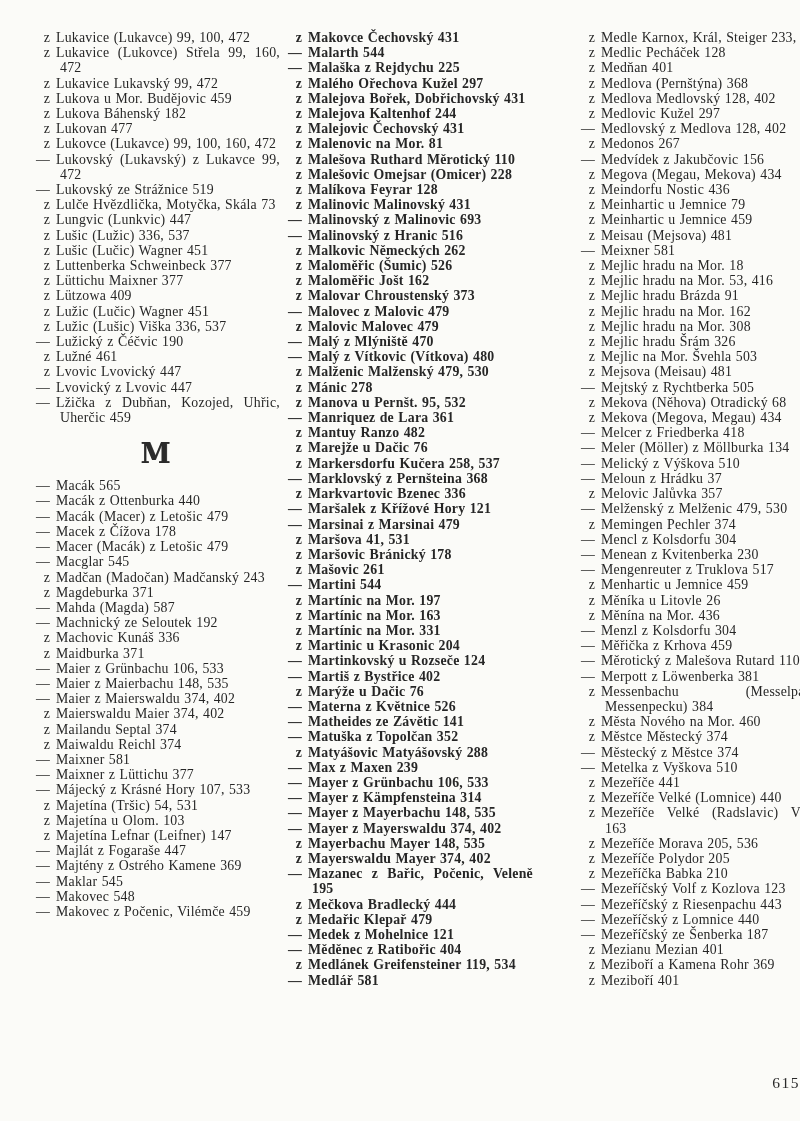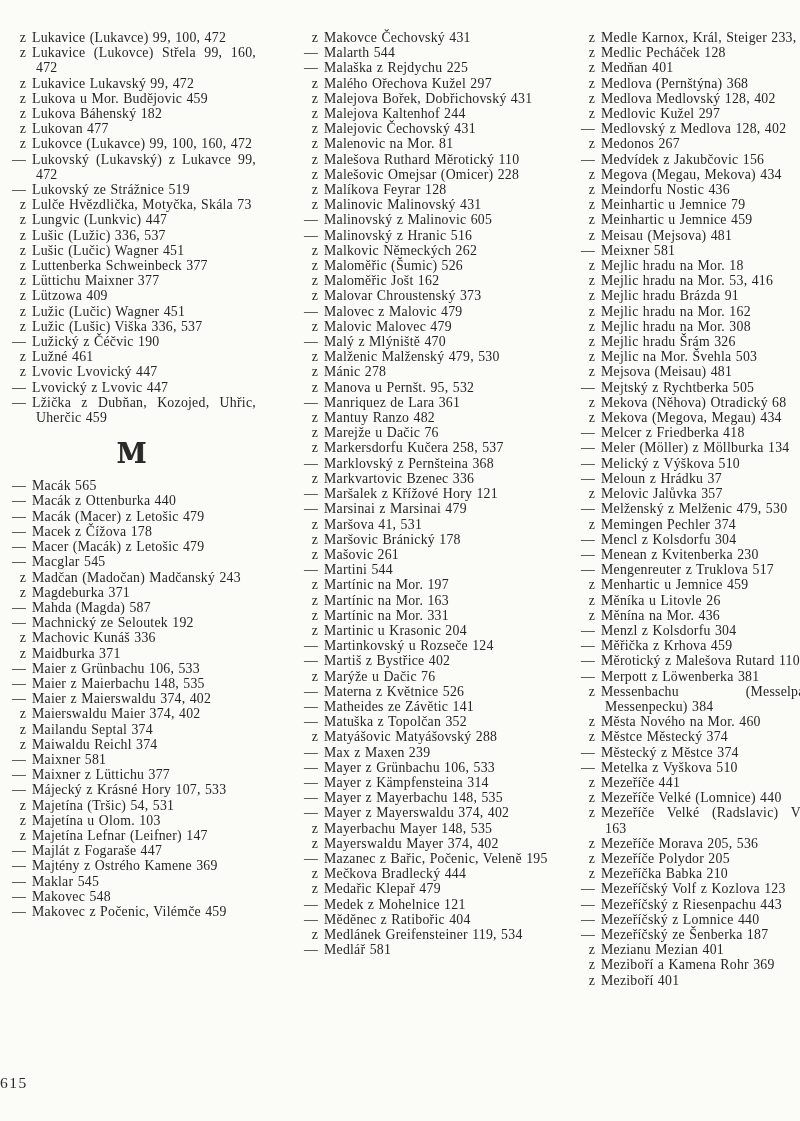--- a/index.html
+++ b/index.html
@@ -9,22 +9,22 @@
     font-family: "Liberation Serif", "DejaVu Serif", serif;
   }
   .page {
     position: relative;
     width: 800px; height: 1121px;
     background: #fbfbf8;
     color: #262626;
     overflow: hidden;
   }
   .col { position: absolute; top: 30px; }
-  #col-0 { left: 8px;  width: 248px; }
-  #col-1 { left: 300px; width: 249px; }
+  #col-0 { left: 32px;  width: 248px; }
+  #col-1 { left: 284px; width: 249px; font-weight: bold; }
   #col-2 { left: 577px; width: 252px; }
   .entry {
     font-size: 13.8px;
     line-height: 15.2px;
     letter-spacing: 0.25px;
     word-spacing: 0.6px;
     text-align: justify;
     padding-left: 28px;
     text-indent: -28px;
   }
@@ -43,21 +43,21 @@
     text-align: center;
     letter-spacing: 1px;
     margin: 13px 0 9px 0;
     color: #2a2a2a;
     text-shadow: 0.4px 0.4px 0 #555;
   }
   .page-number {
     position: absolute;
     left: 0; right: 0;
     top: 1074px;
-    text-align: left;
+    text-align: right;
     font-size: 15.5px;
     letter-spacing: 1.5px;
     color: #2a2a2a;
   }
 </style>
 </head>
 <body>
 
 <div class="page">
   <div class="col" id="col-0">
@@ -121,29 +121,30 @@
       <div class="entry"><span class="pfx">—</span><span class="txt">Malaška z Rejdychu 225</span></div>
       <div class="entry"><span class="pfx">z</span><span class="txt">Malého Ořechova Kužel 297</span></div>
       <div class="entry"><span class="pfx">z</span><span class="txt">Malejova Bořek, Dobřichovský 431</span></div>
       <div class="entry"><span class="pfx">z</span><span class="txt">Malejova Kaltenhof 244</span></div>
       <div class="entry"><span class="pfx">z</span><span class="txt">Malejovic Čechovský 431</span></div>
       <div class="entry"><span class="pfx">z</span><span class="txt">Malenovic na Mor. 81</span></div>
       <div class="entry"><span class="pfx">z</span><span class="txt">Malešova Ruthard Měrotický 110</span></div>
       <div class="entry"><span class="pfx">z</span><span class="txt">Malešovic Omejsar (Omicer) 228</span></div>
       <div class="entry"><span class="pfx">z</span><span class="txt">Malíkova Feyrar 128</span></div>
       <div class="entry"><span class="pfx">z</span><span class="txt">Malinovic Malinovský 431</span></div>
-      <div class="entry"><span class="pfx">—</span><span class="txt">Malinovský z Malinovic 605</span></div>
+      <div class="entry"><span class="pfx">—</span><span class="txt">Malinovský z Malinovic 693</span></div>
       <div class="entry"><span class="pfx">—</span><span class="txt">Malinovský z Hranic 516</span></div>
       <div class="entry"><span class="pfx">z</span><span class="txt">Malkovic Německých 262</span></div>
       <div class="entry"><span class="pfx">z</span><span class="txt">Maloměřic (Šumic) 526</span></div>
       <div class="entry"><span class="pfx">z</span><span class="txt">Maloměřic Jošt 162</span></div>
       <div class="entry"><span class="pfx">z</span><span class="txt">Malovar Chroustenský 373</span></div>
       <div class="entry"><span class="pfx">—</span><span class="txt">Malovec z Malovic 479</span></div>
       <div class="entry"><span class="pfx">z</span><span class="txt">Malovic Malovec 479</span></div>
       <div class="entry"><span class="pfx">—</span><span class="txt">Malý z Mlýniště 470</span></div>
+      <div class="entry"><span class="pfx">—</span><span class="txt">Malý z Vítkovic (Vítkova) 480</span></div>
       <div class="entry"><span class="pfx">z</span><span class="txt">Malženic Malženský 479, 530</span></div>
       <div class="entry"><span class="pfx">z</span><span class="txt">Mánic 278</span></div>
       <div class="entry"><span class="pfx">z</span><span class="txt">Manova u Pernšt. 95, 532</span></div>
       <div class="entry"><span class="pfx">—</span><span class="txt">Manriquez de Lara 361</span></div>
       <div class="entry"><span class="pfx">z</span><span class="txt">Mantuy Ranzo 482</span></div>
       <div class="entry"><span class="pfx">z</span><span class="txt">Marejže u Dačic 76</span></div>
       <div class="entry"><span class="pfx">z</span><span class="txt">Markersdorfu Kučera 258, 537</span></div>
       <div class="entry"><span class="pfx">—</span><span class="txt">Marklovský z Pernšteina 368</span></div>
       <div class="entry"><span class="pfx">z</span><span class="txt">Markvartovic Bzenec 336</span></div>
       <div class="entry"><span class="pfx">—</span><span class="txt">Maršalek z Křížové Hory 121</span></div>

